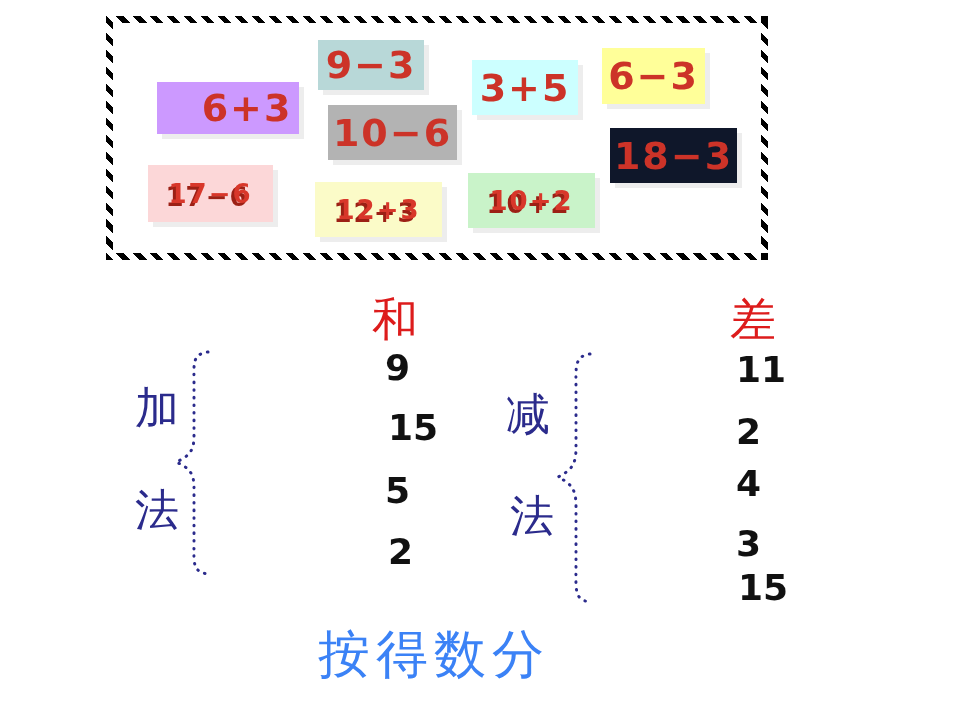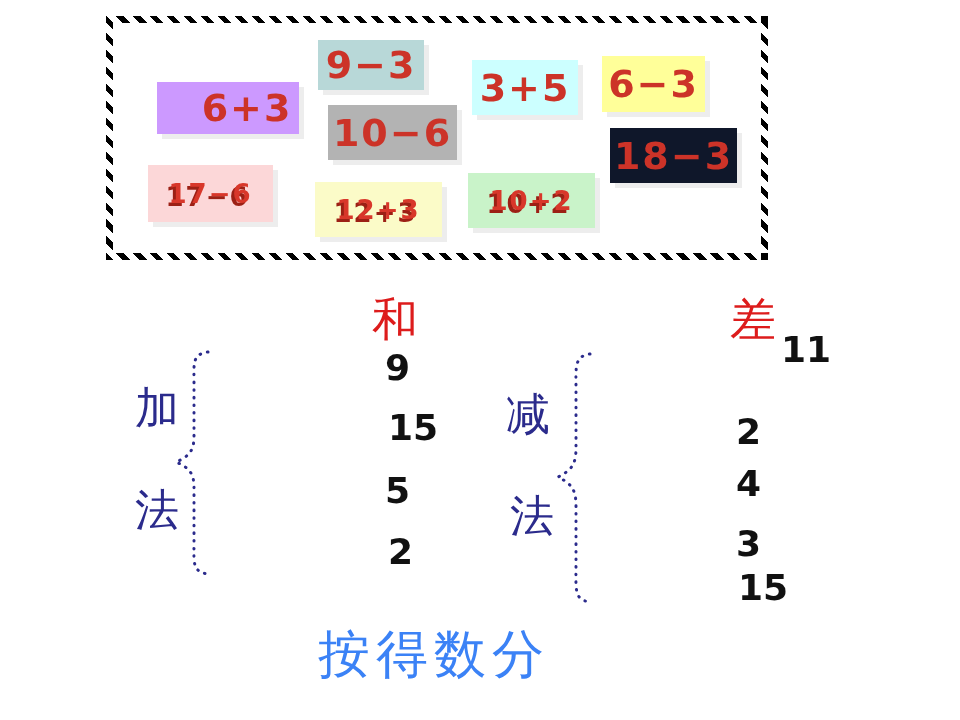--- a/index.html
+++ b/index.html
@@ -42,21 +42,21 @@
   <div class="frame">
     <div class="edge e-top"></div>
     <div class="edge e-bottom"></div>
     <div class="edge e-left"></div>
     <div class="edge e-right"></div>
   </div>
 
   <div class="card" style="left: 157px; top: 82px; width: 104px; height: 52px; background: rgb(204, 153, 255); padding-left: 38px;">6+3</div>
   <div class="card" style="left: 318px; top: 40px; width: 106px; height: 50px; background: rgb(184, 216, 216);">9−3</div>
   <div class="card" style="left: 472px; top: 60px; width: 106px; height: 55px; background: rgb(204, 255, 255);">3+5</div>
-  <div class="card" style="left: 602px; top: 56px; width: 103px; height: 56px; background: rgb(255, 255, 153);">6−3</div>
+  <div class="card" style="left: 602px; top: 48px; width: 103px; height: 56px; background: rgb(255, 255, 153);">6−3</div>
   <div class="card" style="left: 328px; top: 105px; width: 129px; height: 55px; background: rgb(179, 179, 179);">10−6</div>
   <div class="card" style="left: 610px; top: 128px; width: 127px; height: 55px; background: #0f172a;">18−3</div>
   <div class="card sh" style="left: 148px; top: 165px; width: 125px; height: 57px; background: rgb(252, 215, 216);">17−6</div>
   <div class="card sh" style="left: 315px; top: 182px; width: 127px; height: 55px; background: rgb(251, 251, 200);">12+3</div>
   <div class="card sh" style="left: 468px; top: 173px; width: 127px; height: 55px; background: rgb(201, 243, 201);">10+2</div>
 
   <div class="hdr" style="left:372px;top:296px;">和</div>
   <div class="hdr" style="left:730px;top:296px;">差</div>
 
   <div class="cn" style="left:135px;top:386px;">加</div>
@@ -70,21 +70,21 @@
   </svg>
   <svg class="brace" style="left:548px;top:350px;" width="50" height="256" viewBox="0 0 50 256">
     <path d="M42 4 C26 6 28 18 28 38 L28 98 C28 114 24 120 10 127 C24 134 28 140 28 156 L28 216 C28 240 26 250 42 252" fill="none" stroke="#2b2b8c" stroke-width="3" stroke-linecap="round" stroke-dasharray="0.6 7"></path>
   </svg>
 
   <div class="num" style="left:385px;top:350px;">9</div>
   <div class="num" style="left:388px;top:410px;">15</div>
   <div class="num" style="left:385px;top:473px;">5</div>
   <div class="num" style="left:388px;top:534px;">2</div>
 
-  <div class="num" style="left:736px;top:332px;margin-left:45px;">11</div>
+  <div class="num" style="left:736px;top:352px;">11</div>
   <div class="num" style="left:736px;top:414px;">2</div>
   <div class="num" style="left:736px;top:466px;">4</div>
   <div class="num" style="left:736px;top:526px;">3</div>
   <div class="num" style="left:738px;top:570px;">15</div>
 
   <div class="footer">按得数分</div>
 
 </div>
 
 </body></html>

